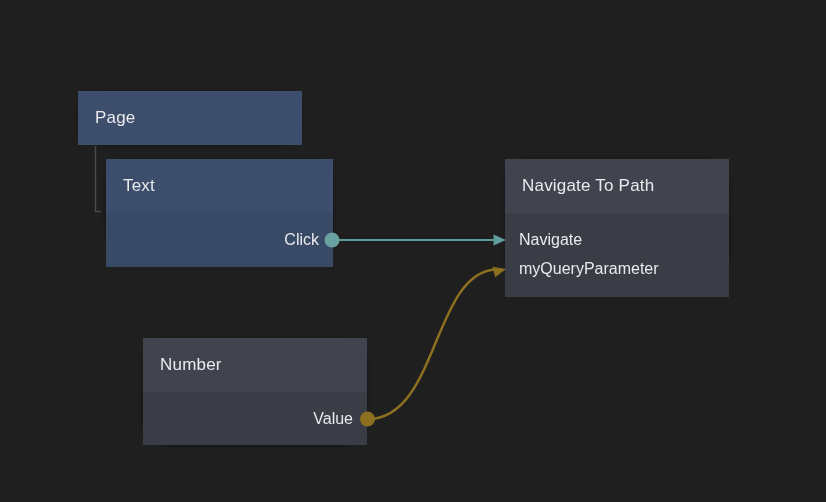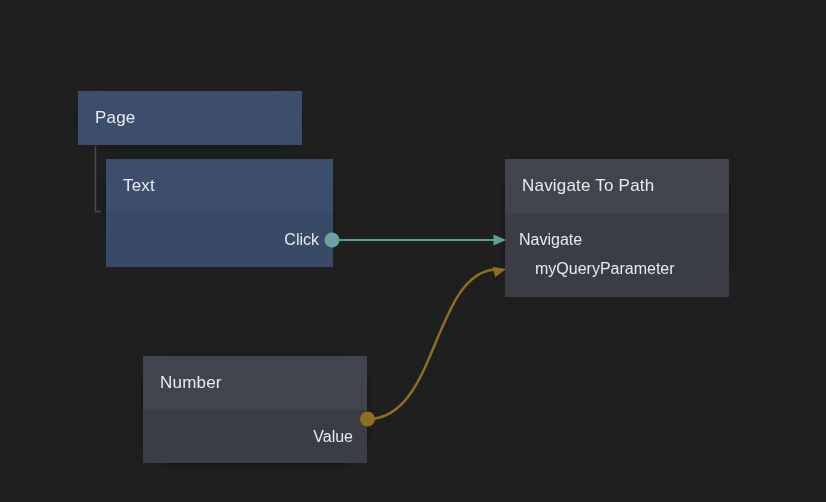--- a/index.html
+++ b/index.html
@@ -88,27 +88,27 @@
   </div>
 
   <div class="node gray" style="left:505px;top:159px;width:224px;height:122px;" data-interactable="true">
     <div class="node-header" data-interactable="false">
       <span data-interactable="false">Navigate To Path</span>
     </div>
     <div class="node-body" style="height:84px;padding-top:12px;" data-interactable="false">
       <div class="row in" style="height:29px;" data-interactable="true">
         <span data-interactable="false">Navigate</span>
       </div>
-      <div class="row in" style="height:29px;margin-left:16px;" data-interactable="true">
+      <div class="row in" style="height:29px;" data-interactable="true">
         <span data-interactable="false">myQueryParameter</span>
       </div>
     </div>
   </div>
 
-  <div class="node gray" style="left:143px;top:356px;width:224px;height:107px;" data-interactable="true">
+  <div class="node gray" style="left:143px;top:338px;width:224px;height:107px;" data-interactable="true">
     <div class="node-header" data-interactable="false">
       <span data-interactable="false">Number</span>
     </div>
     <div class="node-body" data-interactable="false">
       <div class="row out" style="height:53px;" data-interactable="true">
         <span data-interactable="false">Value</span>
       </div>
     </div>
   </div>
 

